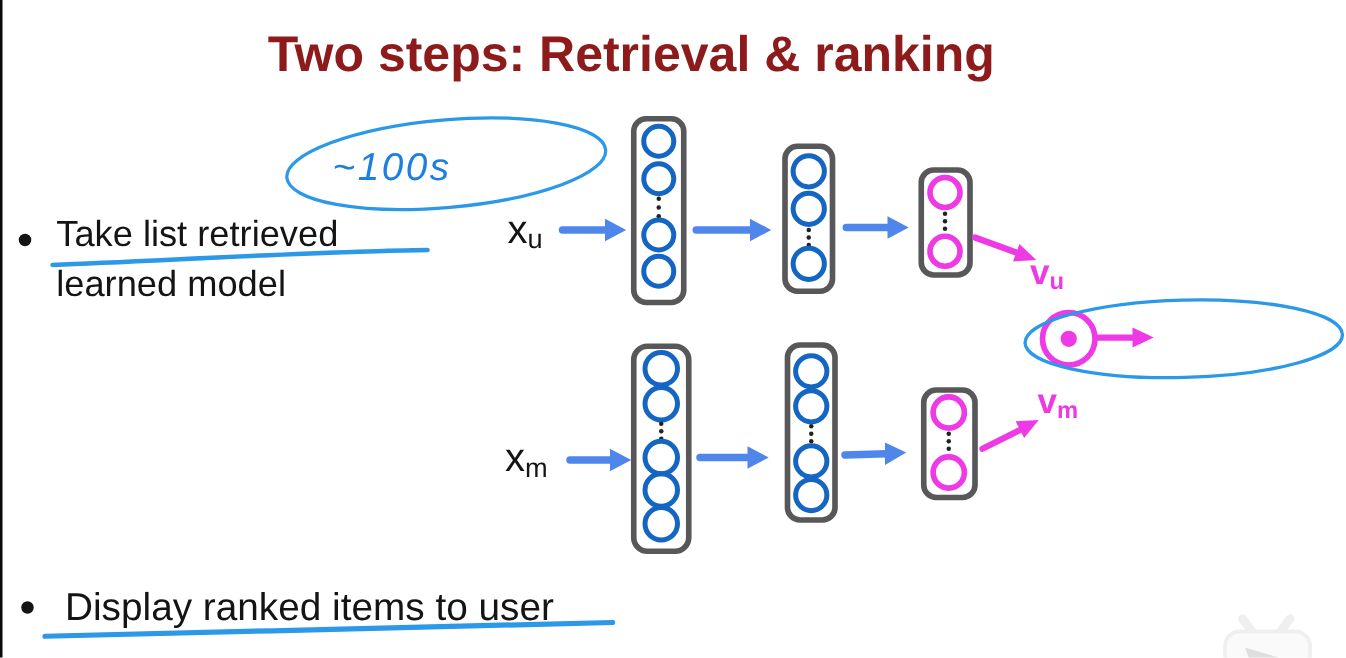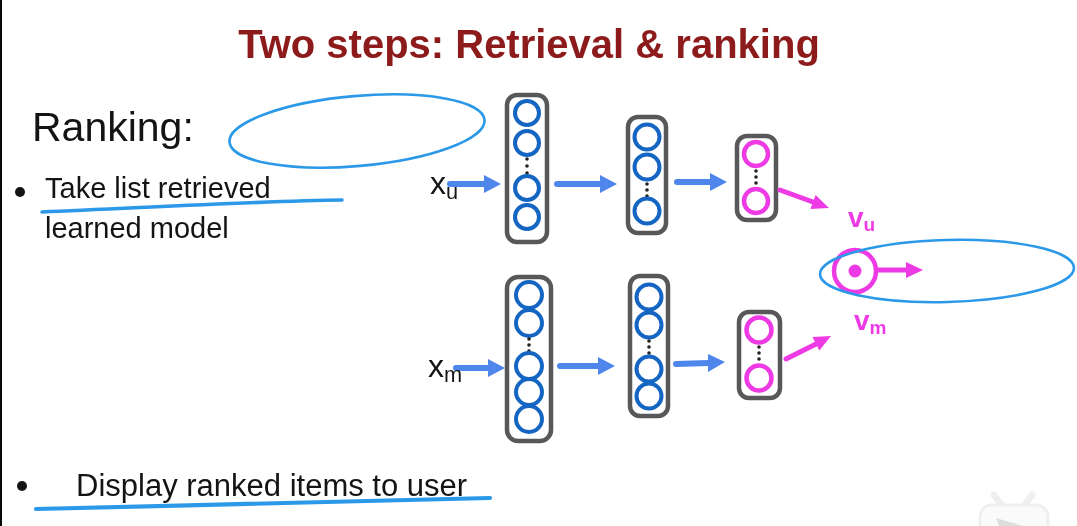--- a/index.html
+++ b/index.html
@@ -1,20 +1,20 @@
 <!DOCTYPE html>
 <html style="--title-red: #8d1b1b; --text-black: #141414; --ink-blue: #2b99e8; --node-blue: #1566c2; --arrow-blue: #4e86ec; --magenta: #ee3ae4; --frame-gray: #58585a;"><head>
 <meta charset="utf-8">
 <style>
   html,body{margin:0;padding:0;background:#fff;}
   body{width:1077px;height:526px;overflow:hidden;position:relative;
        font-family:"Liberation Sans","DejaVu Sans",sans-serif;}
   .stage{position:absolute;inset:0;background:#fff;}
   .left-edge{position:absolute;left:0;top:0;width:2px;height:526px;background:#0a0a0a;}
-  .abs{position:absolute;white-space:nowrap;padding-left:24px;}
+  .abs{position:absolute;white-space:nowrap;}
   .title{left:0;top:22px;width:1010px;text-align:center;font-size:40px;font-weight:600;
          color:var(--title-red,#8d1b1b);letter-spacing:0px;}
   .heading{left:8px;top:104px;font-size:41px;color:var(--text-black,#141414);}
   .annotation{left:266px;top:116px;font-size:31px;font-style:italic;
               color:#1d7fe0;letter-spacing:2px;}
   .bullet-dot{position:absolute;width:10px;height:10px;border-radius:50%;
               background:var(--text-black,#141414);}
   .bullet-text{position:absolute;font-size:29px;line-height:40px;color:var(--text-black,#141414);}
   .bullet2-text{position:absolute;font-size:31px;color:var(--text-black,#141414);}
   .io-label{font-size:32px;color:var(--text-black,#141414);}
@@ -158,21 +158,21 @@
       <line class="wm" x1="1003" y1="507" x2="994" y2="495" stroke-width="7" stroke-linecap="round"></line>
       <line class="wm" x1="1023" y1="507" x2="1032" y2="495" stroke-width="7" stroke-linecap="round"></line>
       <rect class="wm" x="980" y="505" width="68" height="42" rx="12" stroke-width="3"></rect>
       <path d="M 996 518 L 1026 527 L 1000 529 Z" fill="#dedede" stroke="none"></path>
     </g>
   </svg>
 
   <div class="left-edge"></div>
 
   <div class="abs title">Two steps: Retrieval &amp; ranking</div>
-  <div class="abs heading">Ranking:</div>
+  <div class="abs annotation">~100s</div>
 
   <div class="bullet-dot" style="left:15px;top:187px;"></div>
   <div class="bullet-text" style="left:45px;top:168px;">
     <div>Take list retrieved</div>
     <div>learned model</div>
   </div>
 
   <div class="bullet-dot" style="left:17px;top:481px;"></div>
   <div class="abs bullet2-text" style="left:52px;top:468px;">Display ranked items to user</div>
 

